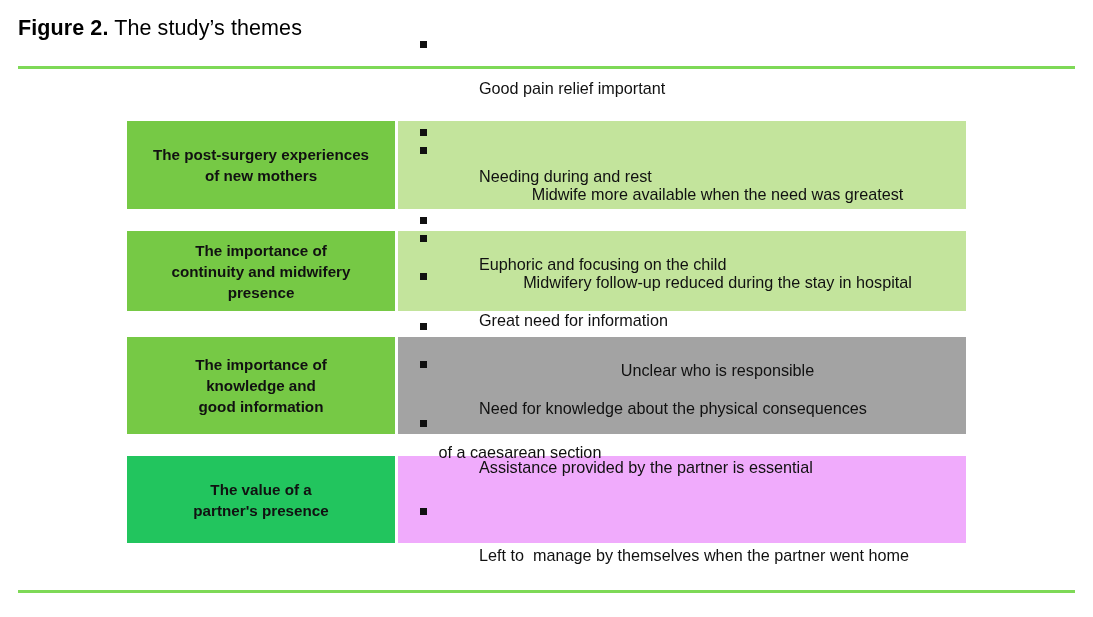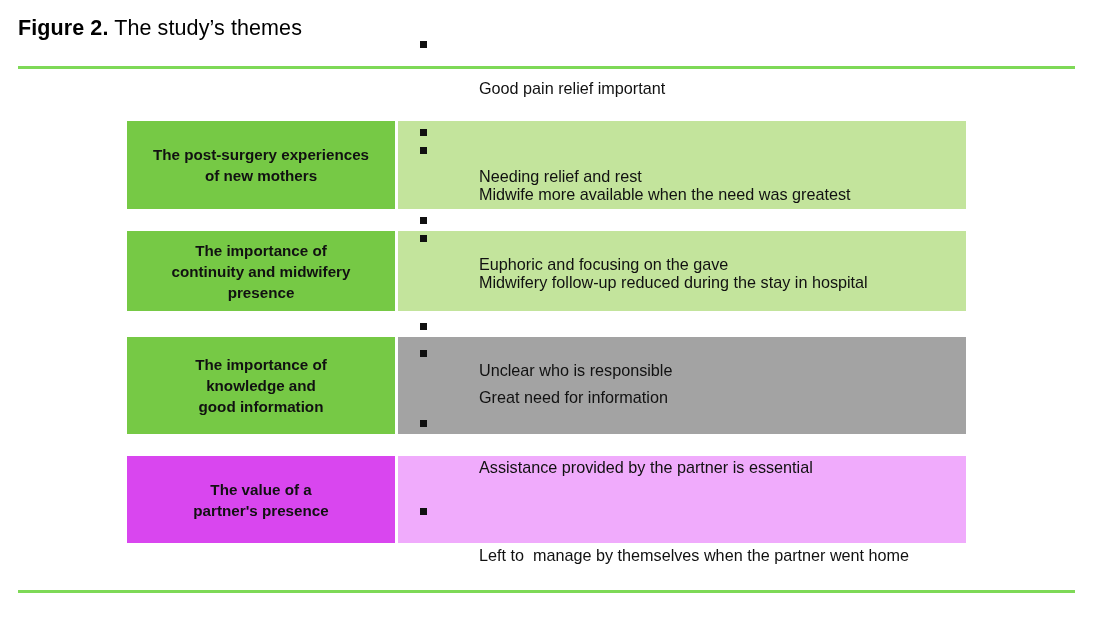--- a/index.html
+++ b/index.html
@@ -137,36 +137,36 @@
     </div>
     <div class="theme-spacer"></div>
     <div class="theme-points-cell" style="background: rgb(195, 228, 156);">
       <ul class="point-list">
         <li class="point-item">
           <span class="bullet-square"></span>
           <span>Good pain relief important</span>
         </li>
         <li class="point-item">
           <span class="bullet-square"></span>
-          <span>Needing relief and rest</span>
-        </li>
-        <li class="point-item">
-          <span class="bullet-square"></span>
-          <span>Euphoric and focusing on the gave</span>
+          <span>Needing during and rest</span>
+        </li>
+        <li class="point-item">
+          <span class="bullet-square"></span>
+          <span>Euphoric and focusing on the child</span>
         </li>
       </ul>
     </div>
   </div>
 
   <div class="theme-row" id="theme-row-1">
     <div class="theme-name-cell" style="background: rgb(118, 201, 69);">
       <div class="theme-name">The importance of<br>continuity and midwifery<br>presence</div>
     </div>
     <div class="theme-spacer"></div>
-    <div class="theme-points-cell" style="background: rgb(195, 228, 156);">
+    <div class="theme-points-cell" style="background: rgb(195, 228, 156); text-align: center;">
       <ul class="point-list">
         <li class="point-item">
           <span class="bullet-square"></span>
           <span>Midwife more available when the need was greatest</span>
         </li>
         <li class="point-item">
           <span class="bullet-square"></span>
           <span>Midwifery follow-up reduced during the stay in hospital</span>
         </li>
         <li class="point-item">
@@ -181,26 +181,31 @@
     <div class="theme-name-cell" style="background: rgb(118, 201, 69);">
       <div class="theme-name">The importance of<br>knowledge and<br>good information</div>
     </div>
     <div class="theme-spacer"></div>
     <div class="theme-points-cell" style="background: #a3a3a3;">
       <ul class="point-list">
         <li class="point-item">
           <span class="bullet-square"></span>
           <span>Great need for information</span>
         </li>
+        <li class="point-item">
+          <span class="bullet-square"></span>
+          <span>Need for knowledge about the physical consequences</span>
+          <span class="cont-line"> of a caesarean section</span>
+        </li>
       </ul>
     </div>
   </div>
 
   <div class="theme-row" id="theme-row-3">
-    <div class="theme-name-cell" style="background: #d946ef;">
+    <div class="theme-name-cell" style="background: #22c55e;">
       <div class="theme-name">The value of a<br>partner's presence</div>
     </div>
     <div class="theme-spacer"></div>
     <div class="theme-points-cell" style="background: #f0abfc;">
       <ul class="point-list">
         <li class="point-item">
           <span class="bullet-square"></span>
           <span>Assistance provided by the partner is essential</span>
         </li>
         <li class="point-item">

